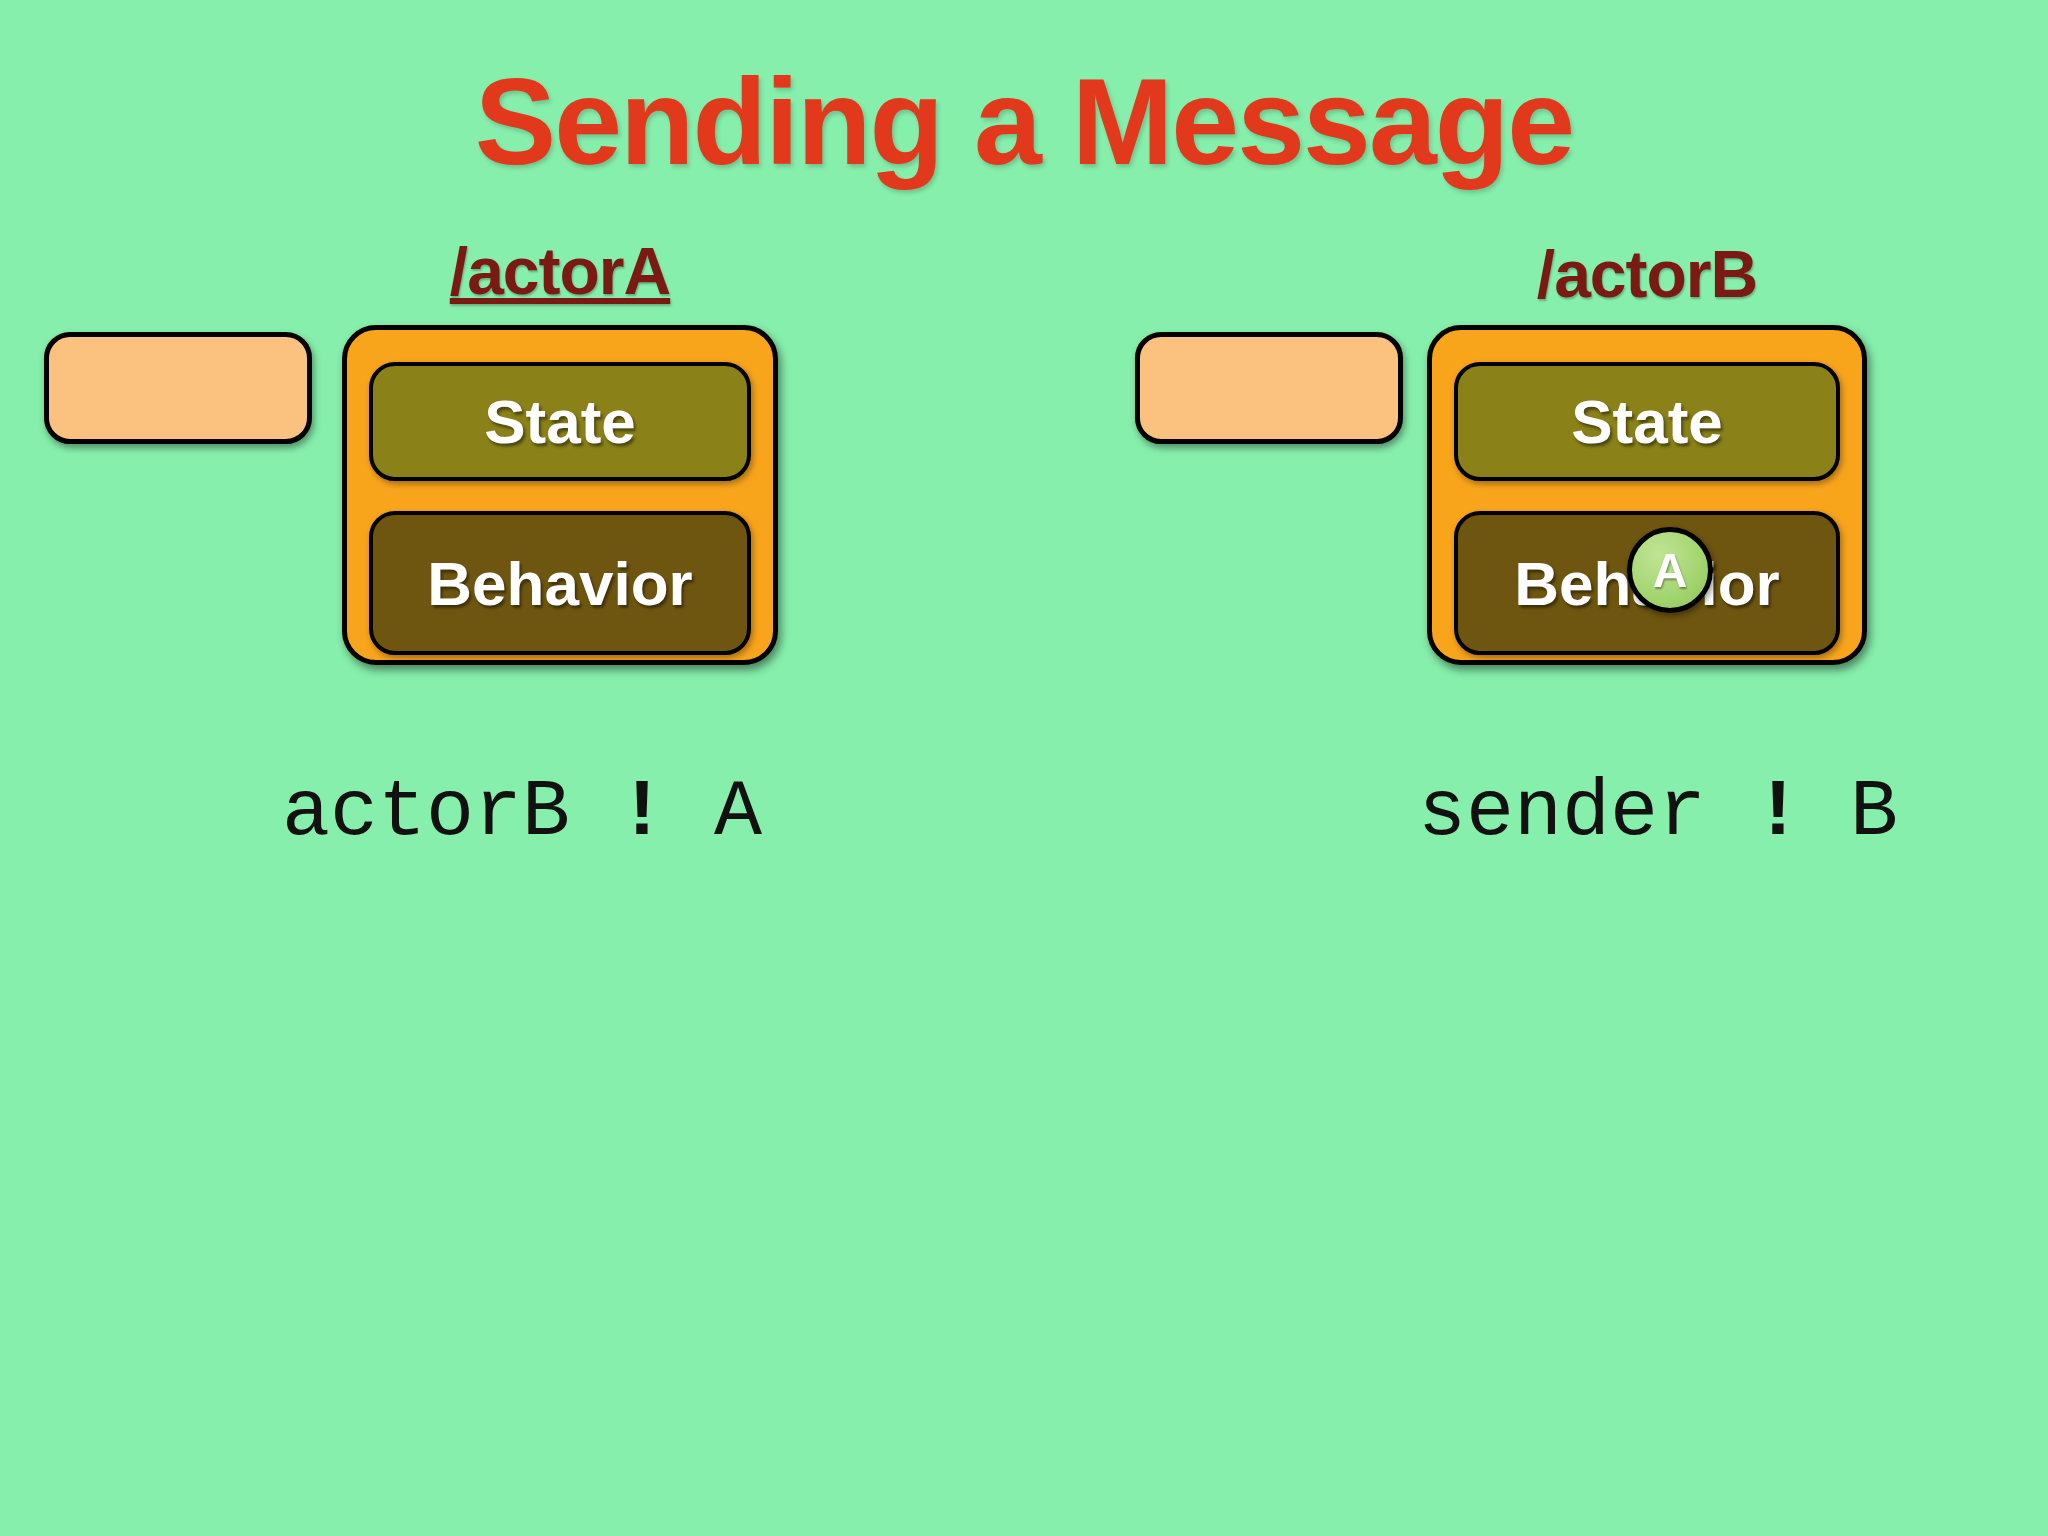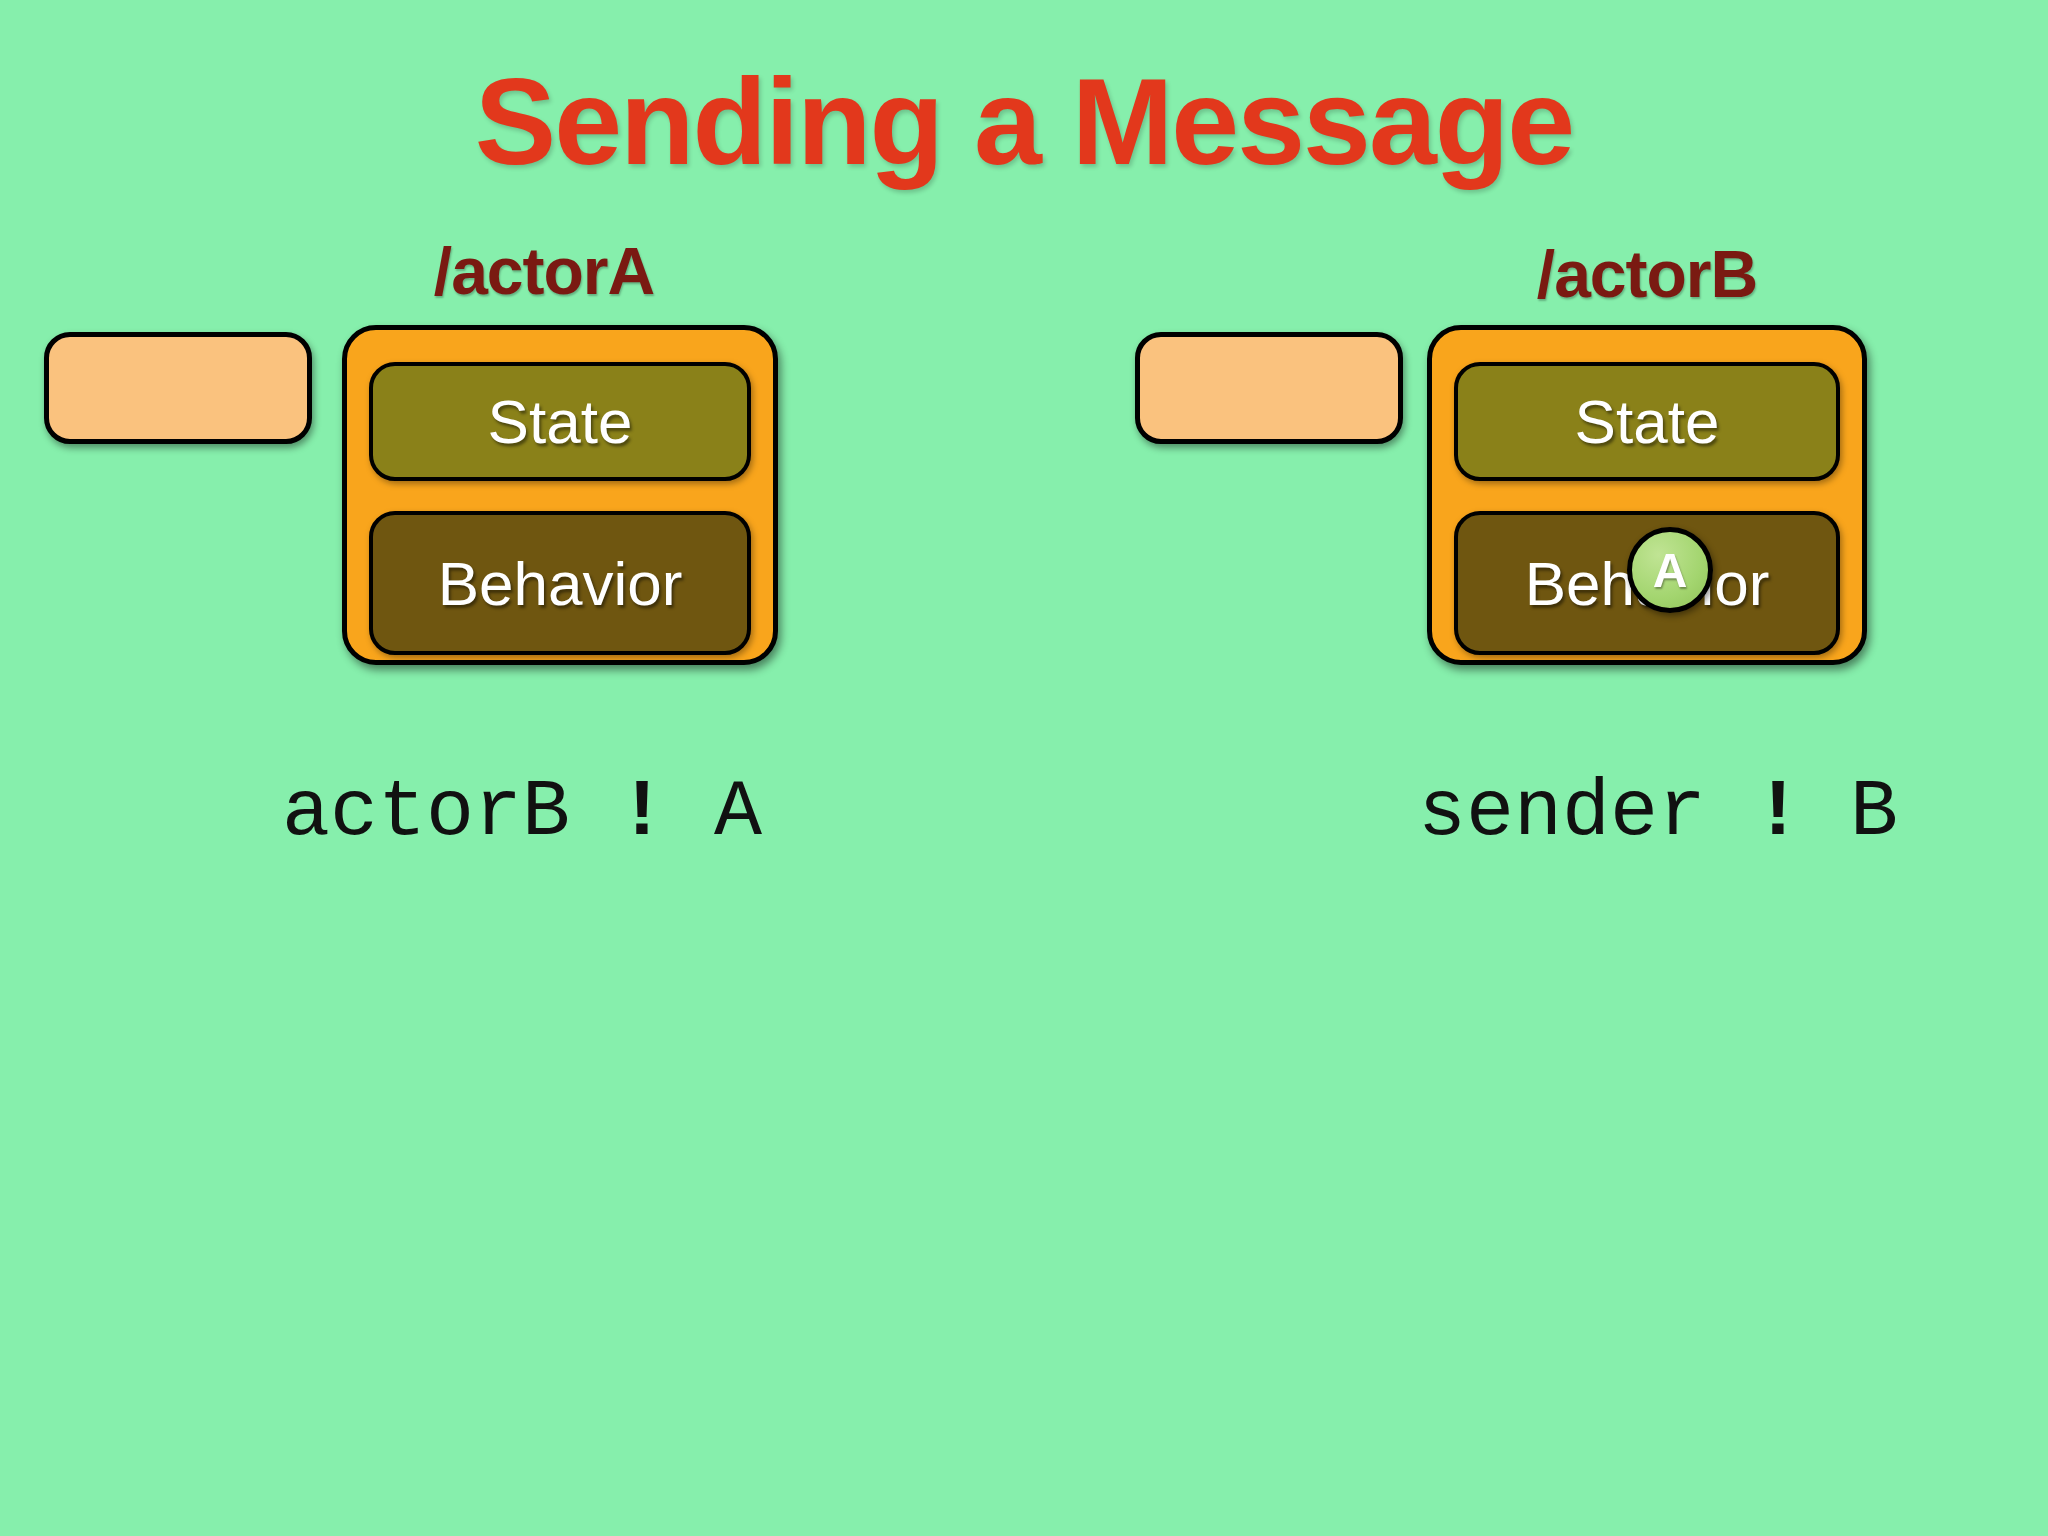--- a/index.html
+++ b/index.html
@@ -58,21 +58,21 @@
     width: calc(100% - 44px);
     height: 119px;
     box-sizing: border-box;
     border: 4px solid #000;
     border-radius: 26px;
     display: flex;
     align-items: center;
     justify-content: center;
     color: #ffffff;
     font-size: 62px;
-    font-weight: 400;
+    font-weight: 700;
     text-shadow: 2px 3px 3px rgba(0,0,0,0.45);
     box-shadow: 2px 3px 6px rgba(0,0,0,0.35);
     z-index: 1;
   }
   .state-box    { top: 32px;  background: var(--state-box, #8a8119); }
   .behavior-box { top: 181px; background: var(--behavior-box, #6f5610); height: 144px; }
 
   .token {
     position: absolute;
     width: 76px; height: 76px;
@@ -100,21 +100,21 @@
   }
   .code .bang { font-weight: bold; }
 </style>
 </head>
 <body>
 
 <div class="slide">
 
   <div class="title">Sending a Message</div>
 
-  <div class="actor-label" style="left:326px; top:233px; width:436px;">/actorA</div>
+  <div class="actor-label" style="left:342px; top:233px; width:436px;text-decoration:underline;">/actorA</div>
 
   <div class="mailbox" style="left:44px; top:332px;"></div>
 
   <div class="actor-box" style="left:342px; top:325px; width:436px; height:340px;">
     <div class="inner-box state-box">
       <span>State</span>
     </div>
     <div class="inner-box behavior-box">
       <span>Behavior</span>
     </div>

